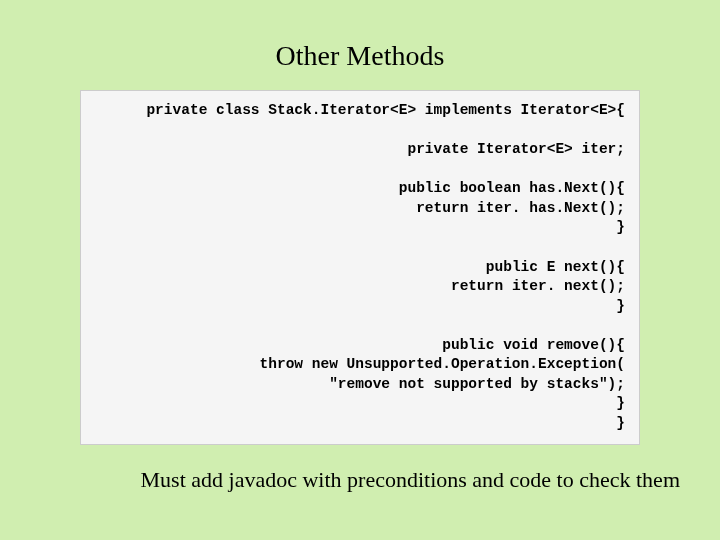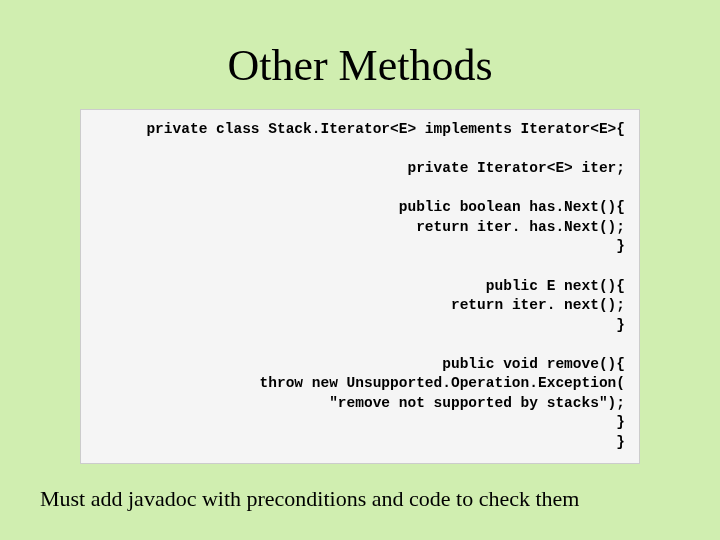--- a/index.html
+++ b/index.html
@@ -12,21 +12,21 @@
     }
     .slide {
       width: 100%;
       height: 100%;
       padding: 40px 40px 20px 40px;
       display: flex;
       flex-direction: column;
       align-items: center;
     }
     .title {
-      font-size: 44px;
+      font-size: 28px;
       font-weight: 400;
       text-align: left;
       margin-bottom: 18px;
       color: #000;
     }
     .code-box {
       background: #f5f5f5;
       border: 1px solid #ccc;
       width: 560px;
       padding: 10px 14px 10px 14px;
@@ -36,21 +36,21 @@
       font-family: "Courier New", Courier, monospace;
       font-size: 14.5px;
       font-weight: bold;
       line-height: 1.35;
       white-space: pre;
       color: #000;
       text-align: right;
     }
     .footnote {
       font-size: 22px;
-      text-align: left;
+      text-align: right;
       color: #000;
       align-self: center;
       width: 100%;
     }
   </style>
 </head>
 <body>
 
 <div class="slide">
   <h1 class="title">Other Methods</h1>

